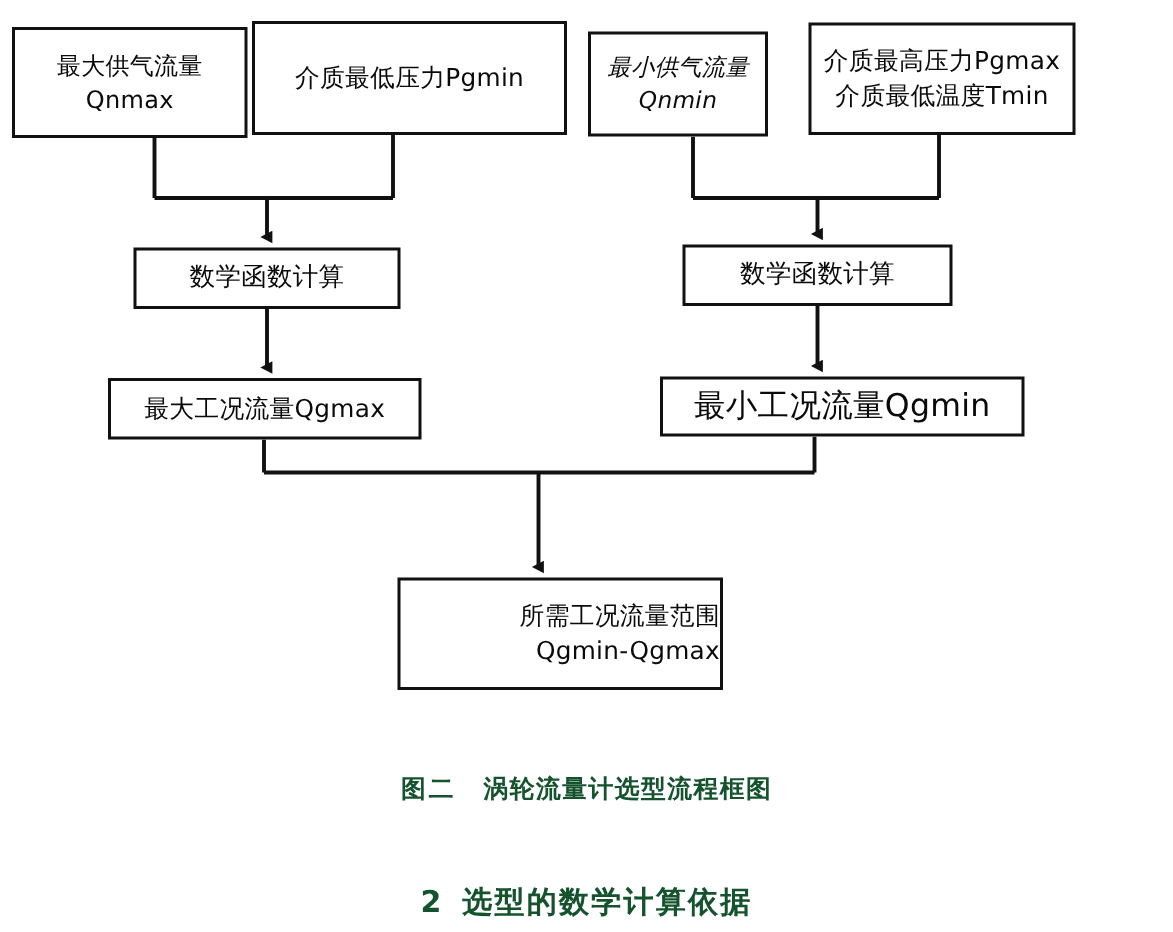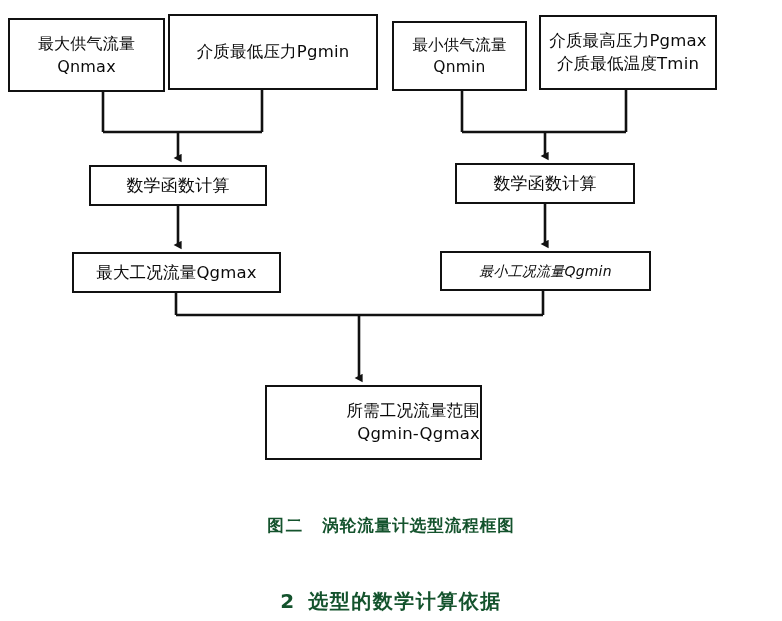--- a/index.html
+++ b/index.html
@@ -137,21 +137,21 @@
 
   <div class="node two-line" id="node-qnmax" style="left:8px; top:18px; width:157px; height:74px; font-size:16px;">
     <span class="line">最大供气流量</span>
     <span class="line">Qnmax</span>
   </div>
 
   <div class="node two-line" id="node-pgmin-tmax" style="left:168px; top:14px; width:210px; height:76px; font-size:16.5px;">
     <span class="line">介质最低压力Pgmin</span>
   </div>
 
-  <div class="node two-line" id="node-qnmin" style="left:392px; top:21px; width:135px; height:70px; font-size:15.5px;">
+  <div class="node two-line" id="node-qnmin" style="left:392px; top:21px; width:120px; height:70px; font-size:15.5px;font-style:italic;">
     <span class="line">最小供气流量</span>
     <span class="line">Qnmin</span>
   </div>
 
   <div class="node two-line" id="node-pgmax-tmin" style="left:539px; top:15px; width:178px; height:75px; font-size:16.5px;">
     <span class="line">介质最高压力Pgmax</span>
     <span class="line">介质最低温度Tmin</span>
   </div>
 
   <div class="node" id="node-calc-left" style="left:89px; top:165px; width:178px; height:41px; font-size:17px;">
@@ -159,21 +159,21 @@
   </div>
 
   <div class="node" id="node-calc-right" style="left:455px; top:163px; width:180px; height:41px; font-size:17px;">
     <span class="line">数学函数计算</span>
   </div>
 
   <div class="node" id="node-qgmax" style="left:72px; top:252px; width:209px; height:41px; font-size:16.5px;">
     <span class="line">最大工况流量Qgmax</span>
   </div>
 
-  <div class="node" id="node-qgmin" style="left:440px; top:251px; width:211px; height:40px; font-size:14px;font-style:italic;">
+  <div class="node" id="node-qgmin" style="left:440px; top:251px; width:243px; height:40px; font-size:21px;">
     <span class="line">最小工况流量Qgmin</span>
   </div>
 
   <div class="node two-line" id="node-range" style="left:265px; top:385px; width:217px; height:75px; font-size:16.5px;align-items:flex-end;">
     <span class="line">所需工况流量范围</span>
     <span class="line">Qgmin-Qgmax</span>
   </div>
 
   <div class="caption" id="figure-caption">
     <span class="cap-label">图二</span><span class="cap-gap"></span><span>涡轮流量计选型流程框图</span>

